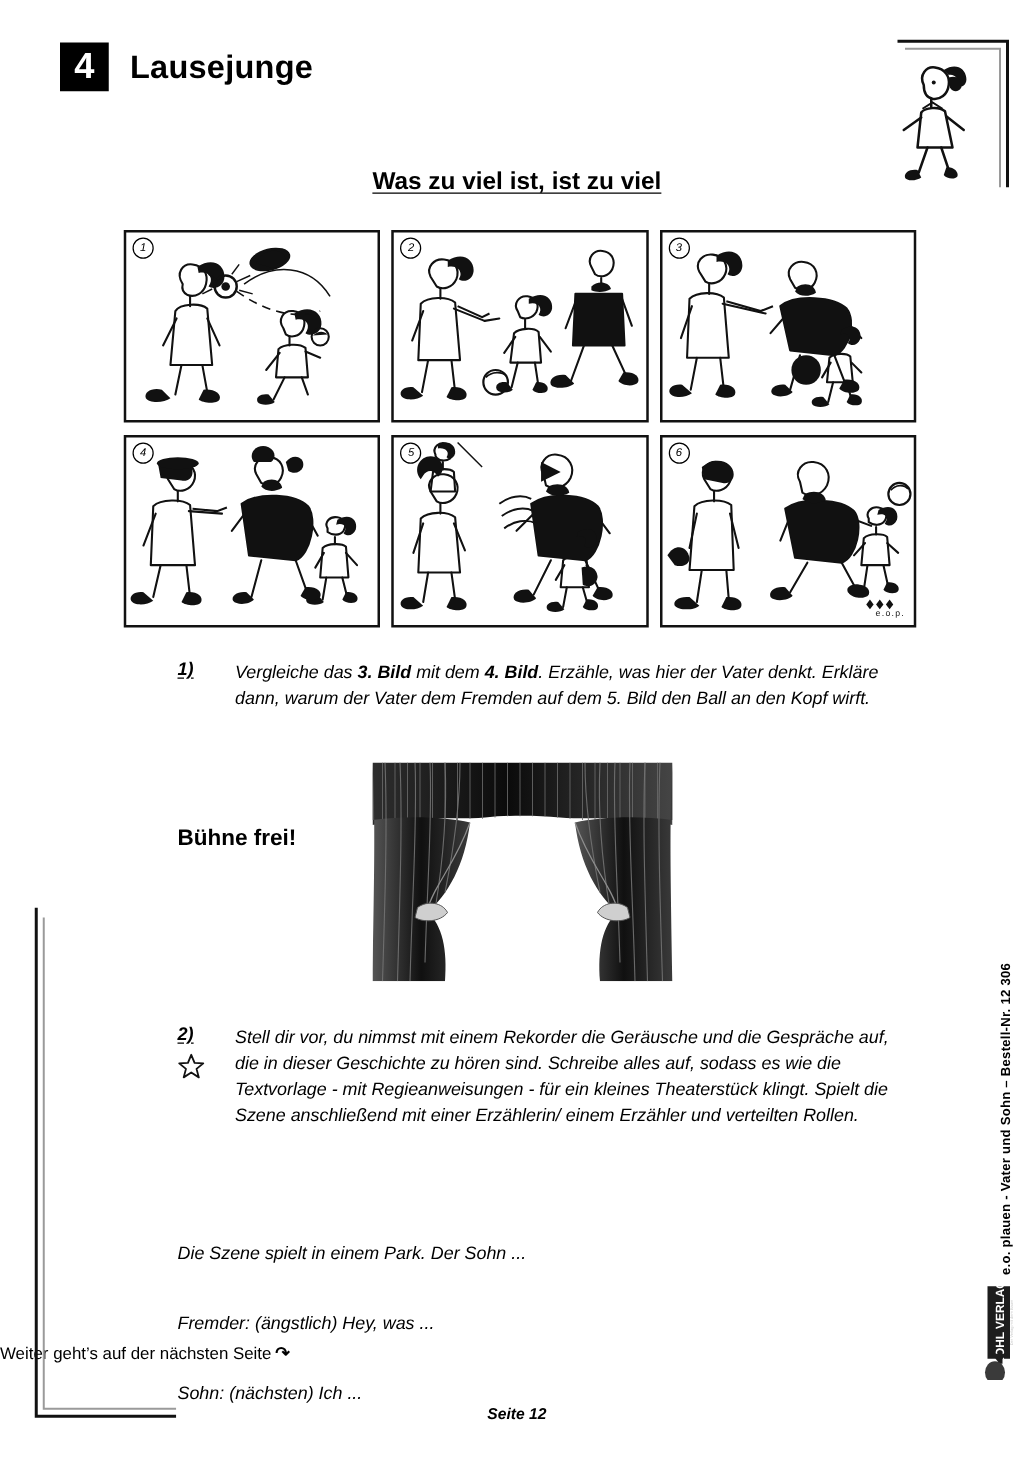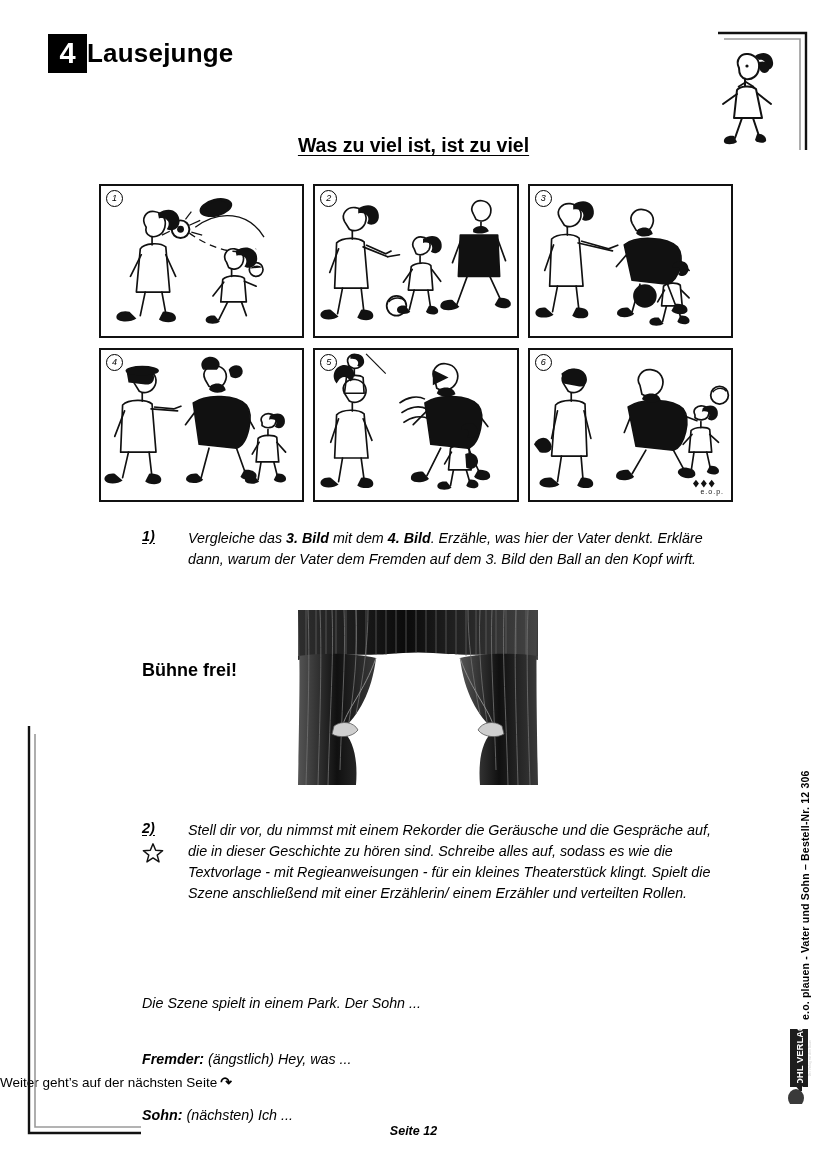--- a/index.html
+++ b/index.html
@@ -34,20 +34,21 @@
     background: #000000;
     color: #ffffff;
     font-size: 29px;
     font-weight: bold;
     display: flex;
     align-items: center;
     justify-content: center;
     line-height: 1;
   }
   #chapter-title {
+    margin-left: 17px;
     font-size: 26px;
     font-weight: bold;
     letter-spacing: 0.2px;
   }
 
   
   #corner-tr {
     position: absolute;
     right: 18px;
     top: 30px;
@@ -193,21 +194,21 @@
     font-size: 14.5px;
     font-weight: bold;
     margin-bottom: 13px;
   }
   .play-line {
     font-size: 14.3px;
     font-style: italic;
     margin-bottom: 11px;
     margin-top: 40px;
   }
-  .play-line b { font-weight: bold; text-align: center; }
+  .play-line b { font-weight: normal; text-align: center; }
 
   
   #continue-note {
     position: absolute;
     left: 0;
     right: 90px;
     top: 1074px;
     text-align: left;
     font-size: 13.5px;
   }
@@ -555,21 +556,21 @@
         <div class="sig">e.o.p.</div>
       </div>
     </div>
   </div>
 
   <div class="task" id="task1">
     <div class="task-marker">
       <span class="num">1)</span>
     </div>
     <div class="task-body">
-      <span>Vergleiche das </span><b>3. Bild</b><span> mit dem </span><b>4. Bild</b><span>. Erzähle, was hier der Vater denkt. Erkläre dann, warum der Vater dem Fremden auf dem 3. Bild den Ball an den Kopf wirft.</span>
+      <span>Vergleiche das </span><b>3. Bild</b><span> mit dem </span><b>4. Bild</b><span>. Erzähle, was hier der Vater denkt. Erkläre dann, warum der Vater dem Fremden auf dem 5. Bild den Ball an den Kopf wirft.</span>
     </div>
   </div>
 
   <div id="stage-label">Bühne frei!</div>
 
   <svg id="curtain" viewBox="0 0 240 175">
     <defs>
       <linearGradient id="fold" x1="0" y1="0" x2="1" y2="0">
         <stop offset="0%" stop-color="#2e2e2e"></stop>
         <stop offset="45%" stop-color="#0b0b0b"></stop>

